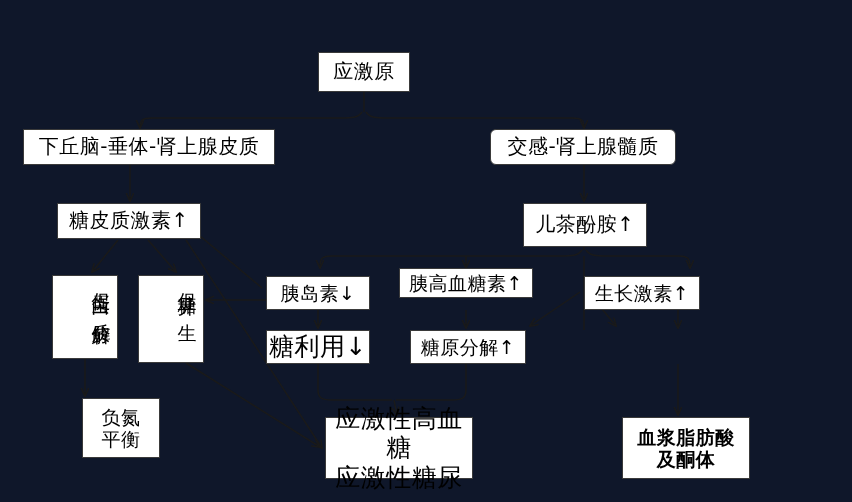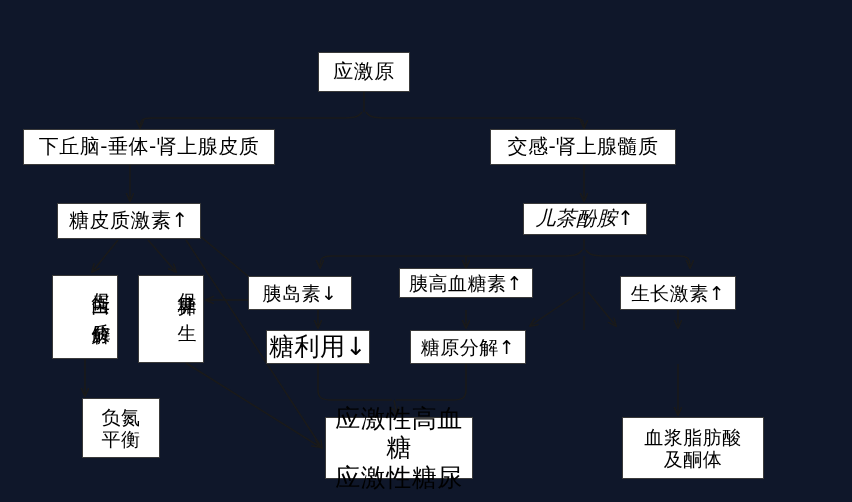--- a/index.html
+++ b/index.html
@@ -118,51 +118,51 @@
   </svg>
 
   <div class="node" style="left:318px;top:52px;width:92px;height:40px;font-size:20px;">
     <span class="txt">应激原</span>
   </div>
 
   <div class="node" style="left:14px;top:129px;width:252px;height:36px;font-size:20px;margin-left:9px;">
     <span class="txt">下丘脑-垂体-肾上腺皮质</span>
   </div>
 
-  <div class="node" style="left:490px;top:129px;width:186px;height:36px;font-size:20px;">
+  <div class="node" style="left:490px;top:129px;width:186px;height:36px;font-size:20px;border-radius:6px;">
     <span class="txt">交感-肾上腺髓质</span>
   </div>
 
   <div class="node" style="left:57px;top:203px;width:144px;height:36px;font-size:20px;">
     <span class="txt">糖皮质激素↑</span>
   </div>
 
-  <div class="node" style="left:523px;top:203px;width:124px;height:32px;font-size:20px;font-style:italic;">
+  <div class="node" style="left:523px;top:203px;width:124px;height:44px;font-size:20px;">
     <span class="txt">儿茶酚胺↑</span>
   </div>
 
   <div class="node vert" style="left:52px;top:275px;width:66px;height:84px;font-size:19px;">
     <span class="txt">促蛋白
 质分解</span>
   </div>
 
   <div class="node vert" style="left:138px;top:275px;width:66px;height:88px;font-size:19px;">
     <span class="txt">促糖异
 生</span>
   </div>
 
-  <div class="node" style="left:248px;top:276px;width:104px;height:34px;font-size:19px;">
+  <div class="node" style="left:266px;top:276px;width:104px;height:34px;font-size:19px;">
     <span class="txt">胰岛素↓</span>
   </div>
 
   <div class="node" style="left:399px;top:268px;width:134px;height:30px;font-size:19px;">
     <span class="txt">胰高血糖素↑</span>
   </div>
 
-  <div class="node" style="left:620px;top:276px;width:116px;height:34px;font-size:19px;">
+  <div class="node" style="left:584px;top:276px;width:116px;height:34px;font-size:19px;">
     <span class="txt">生长激素↑</span>
   </div>
 
   <div class="node" style="left:266px;top:330px;width:104px;height:34px;font-size:25px;">
     <span class="txt">糖利用↓</span>
   </div>
 
   <div class="node" style="left:410px;top:330px;width:116px;height:34px;font-size:19px;">
     <span class="txt">糖原分解↑</span>
   </div>
@@ -171,18 +171,18 @@
   <div class="node" style="left:46px;top:398px;width:78px;height:60px;font-size:19px;margin-left:36px;">
     <span class="txt">负氮
 平衡</span>
   </div>
 
   <div class="node" style="left:325px;top:417px;width:148px;height:62px;font-size:25px;text-align:center;">
     <span class="txt">应激性高血糖
 应激性糖尿</span>
   </div>
 
-  <div class="node" style="left:622px;top:417px;width:142px;height:62px;font-size:19px;">
+  <div class="node" style="left:622px;top:417px;width:128px;height:62px;font-size:19px;font-weight:bold;">
     <span class="txt">血浆脂肪酸
 及酮体</span>
   </div>
 
 </div>
 
 </body></html>

